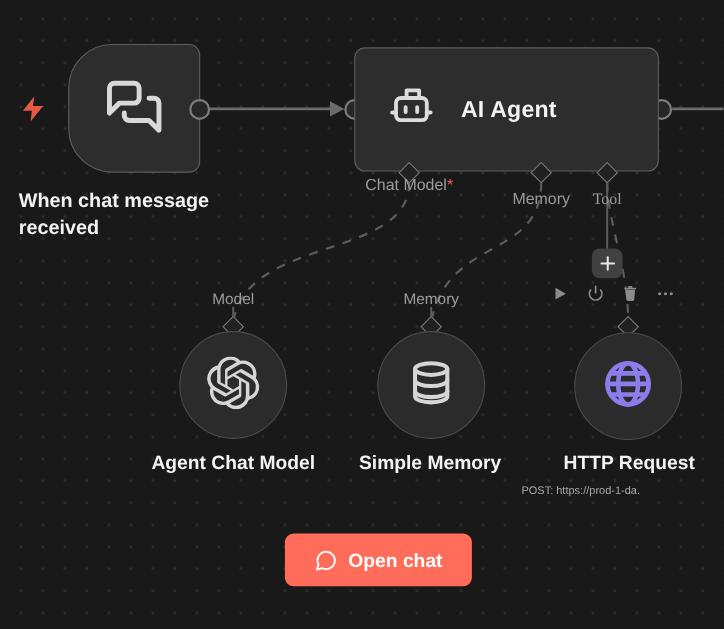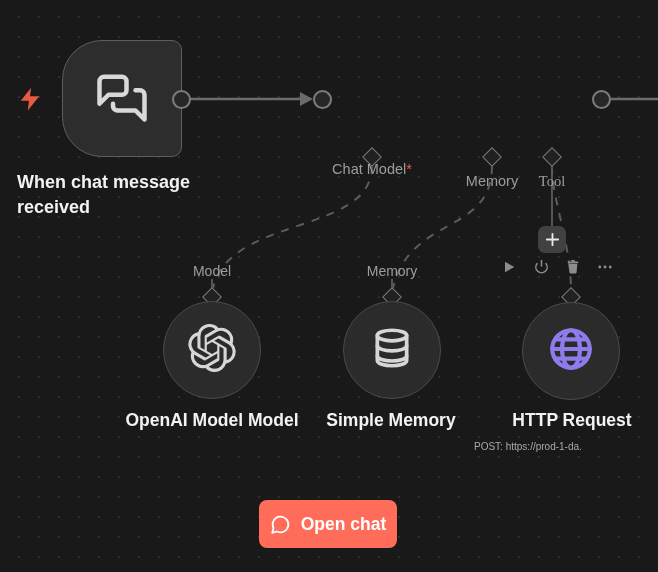--- a/index.html
+++ b/index.html
@@ -22,21 +22,21 @@
   .diamond{position:absolute;width:14px;height:14px;background:#212121;border:1.5px solid #7a7a7a;transform:rotate(45deg);}
   .port-label{position:absolute;color:#9d9d9d;font-size:14.5px;transform:translateX(-50%);white-space:nowrap;}
   .asterisk{color:#f05c4e;}
   .sub-circle{position:absolute;width:98px;height:98px;border-radius:50%;background:#2b2b2b;border:1.5px solid #4b4b4b;
     display:flex;align-items:center;justify-content:center;}
   .sub-title{font-size:17.5px;top:410px;}
   .sub-subtitle{position:absolute;left:474px;top:441px;color:#a9a9a9;font-size:10px;white-space:nowrap;}
   .plus-btn{position:absolute;left:538px;top:226px;width:28px;height:27px;background:#414141;border-radius:7px;
     display:flex;align-items:center;justify-content:center;cursor:pointer;}
   .tool-icon{position:absolute;width:18px;height:18px;transform:translate(-50%,-50%);display:flex;align-items:center;justify-content:center;cursor:pointer;}
-  .chat-btn{position:absolute;left:259px;top:500px;width:138px;height:48px;background:#ff6d5a;border:none;border-radius:8px;
+  .chat-btn{position:absolute;left:259px;top:485px;width:170px;height:48px;background:#ff6d5a;border:none;border-radius:8px;
     color:#ffffff;font-size:17.5px;font-weight:bold;display:flex;align-items:center;justify-content:center;gap:10px;cursor:pointer;}
   .bolt{position:absolute;left:17px;top:85px;}
 </style>
 </head>
 <body>
 
 <div id="canvas">
 
   <svg class="edges" width="658" height="572">
 
@@ -70,20 +70,33 @@
         <path d="M18 9h2a2 2 0 0 1 2 2v11l-4-4h-8a2 2 0 0 1-2-2v-1"></path>
       </svg>
     </span>
   </div>
   <div class="node-label trigger-label">When chat message received</div>
 
   <div class="endpoint" style="left:172px;top:90px;"></div>
   <div class="endpoint" style="left:313px;top:90px;"></div>
   <div class="endpoint" style="left:592px;top:90px;"></div>
 
+  <div class="node agent-node">
+    <span>
+      <svg width="42" height="42" viewBox="0 0 24 24" fill="none" stroke="#dcdcdc" stroke-width="2" stroke-linecap="round" stroke-linejoin="round">
+        <path d="M9.5 7.5V3.5H16V6.5"></path>
+        <rect x="4" y="7.5" width="16" height="11.5" rx="2.5"></rect>
+        <path d="M2 15h2"></path>
+          <path d="M20 15h2"></path>
+        <path d="M9 12.2v2.6"></path>
+          <path d="M15 12.2v2.6"></path>
+      </svg>
+    </span>
+    <span class="agent-title">AI Agent</span>
+  </div>
 
   <div class="diamond" style="left:365px;top:150px;"></div>
   <div class="diamond" style="left:485px;top:150px;"></div>
   <div class="diamond" style="left:545px;top:150px;"></div>
 
   <div class="port-label" style="left:372px;top:161px;"><span>Chat Model</span><span class="asterisk">*</span></div>
   <div class="port-label" style="left:492px;top:173px;">Memory</div>
   <div class="port-label" style="left:552px;top:173px;font-family:Liberation Serif, serif;">Tool</div>
 
   <div class="port-label" style="left:212px;top:263px;font-size:14px;">Model</div>
@@ -147,21 +160,21 @@
       <svg width="50" height="50" viewBox="0 0 24 24" fill="none" stroke="#8d7cec" stroke-width="2" stroke-linecap="round">
         <circle cx="12" cy="12" r="9"></circle>
         <path d="M3 12h18"></path>
         <ellipse cx="12" cy="12" rx="4.3" ry="9"></ellipse>
         <path d="M4.8 7.4h14.4"></path>
         <path d="M4.8 16.6h14.4"></path>
       </svg>
     </span>
   </div>
 
-  <div class="node-label sub-title" style="left:212px;">OpenAI Model Model</div>
+  <div class="node-label sub-title" style="left:212px;">Agent Chat Model</div>
   <div class="node-label sub-title" style="left:572px;">HTTP Request</div>
   <div class="node-label sub-title" style="left:391px;">Simple Memory</div>
   <div class="sub-subtitle">POST: https://prod-1-da.</div>
 
   <button class="chat-btn">
     <span style="display:flex;">
       <svg width="21" height="21" viewBox="0 0 24 24" fill="none" stroke="#ffffff" stroke-width="2" stroke-linejoin="round">
           <path d="M7.9 20A9 9 0 1 0 4 16.1L2.5 21.5Z"></path>
         </svg>
     </span>

